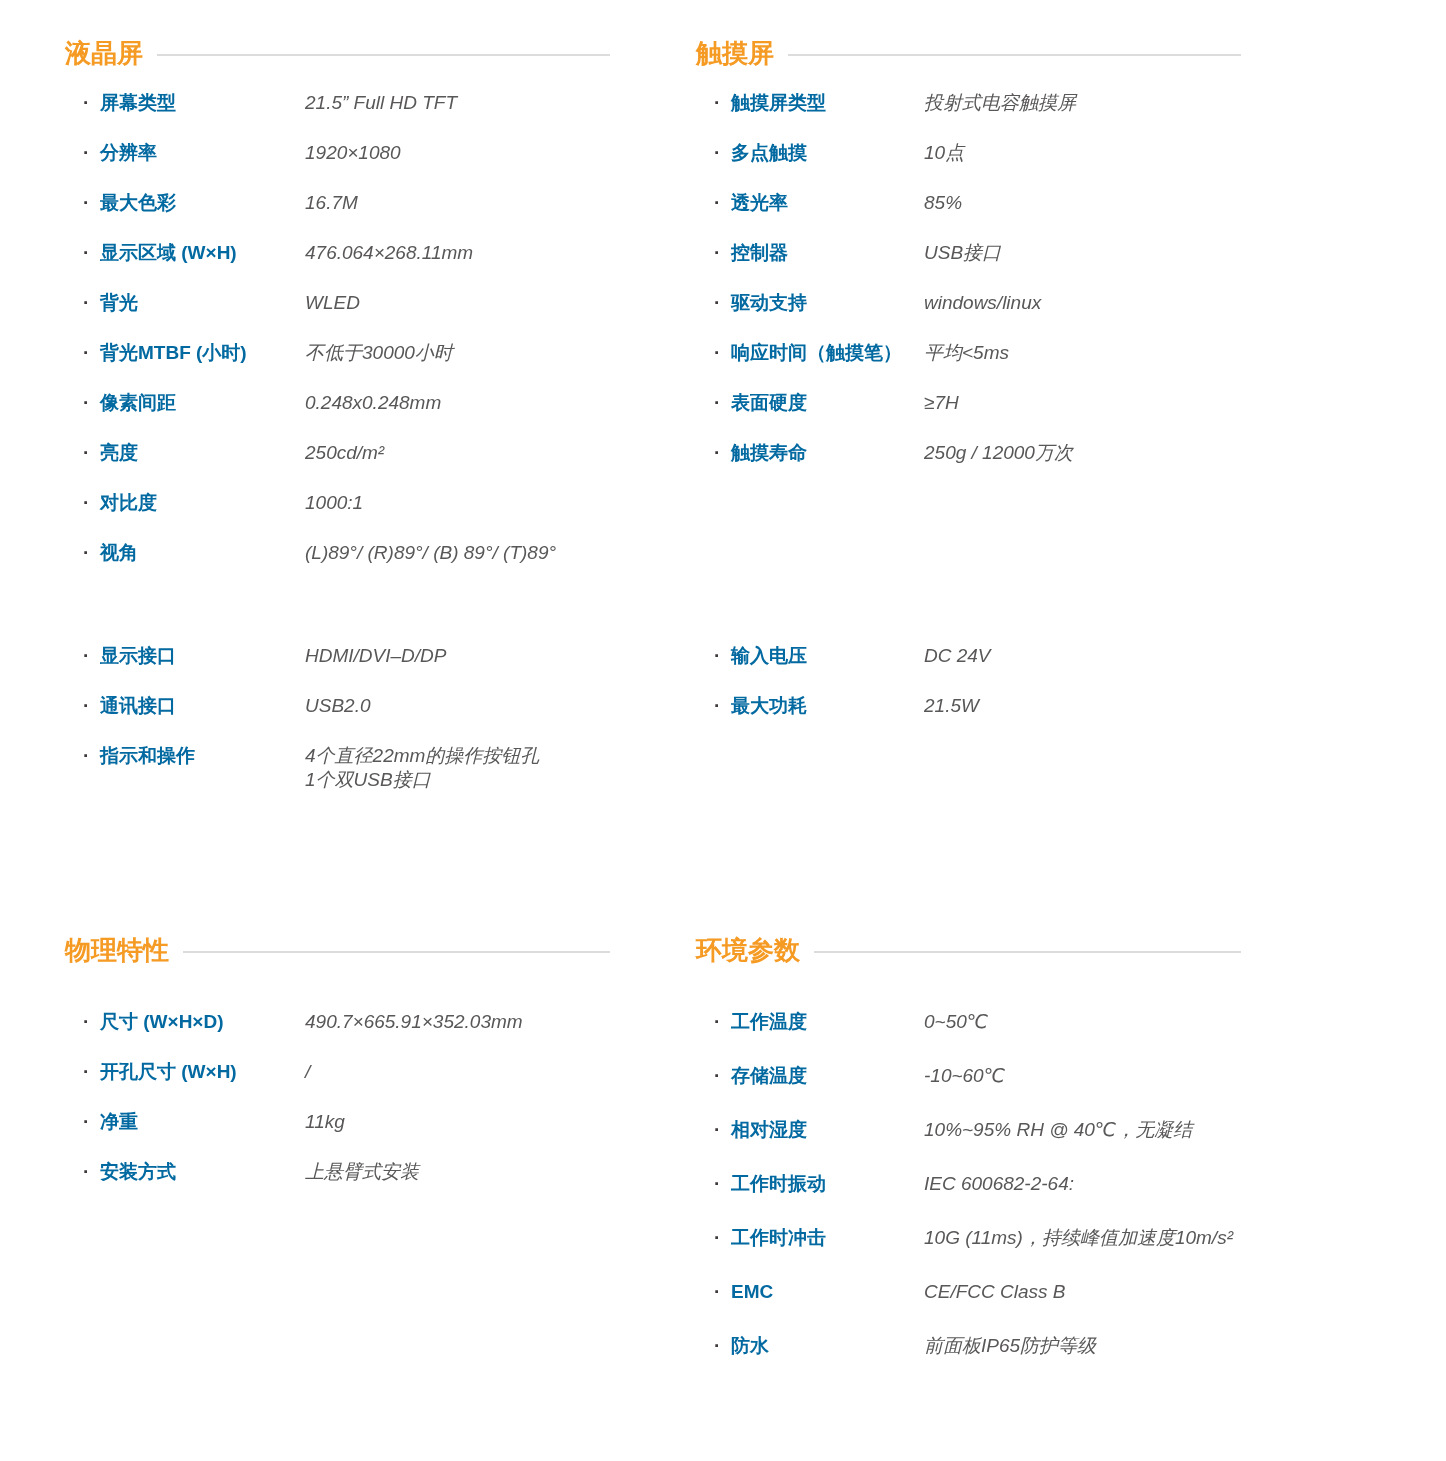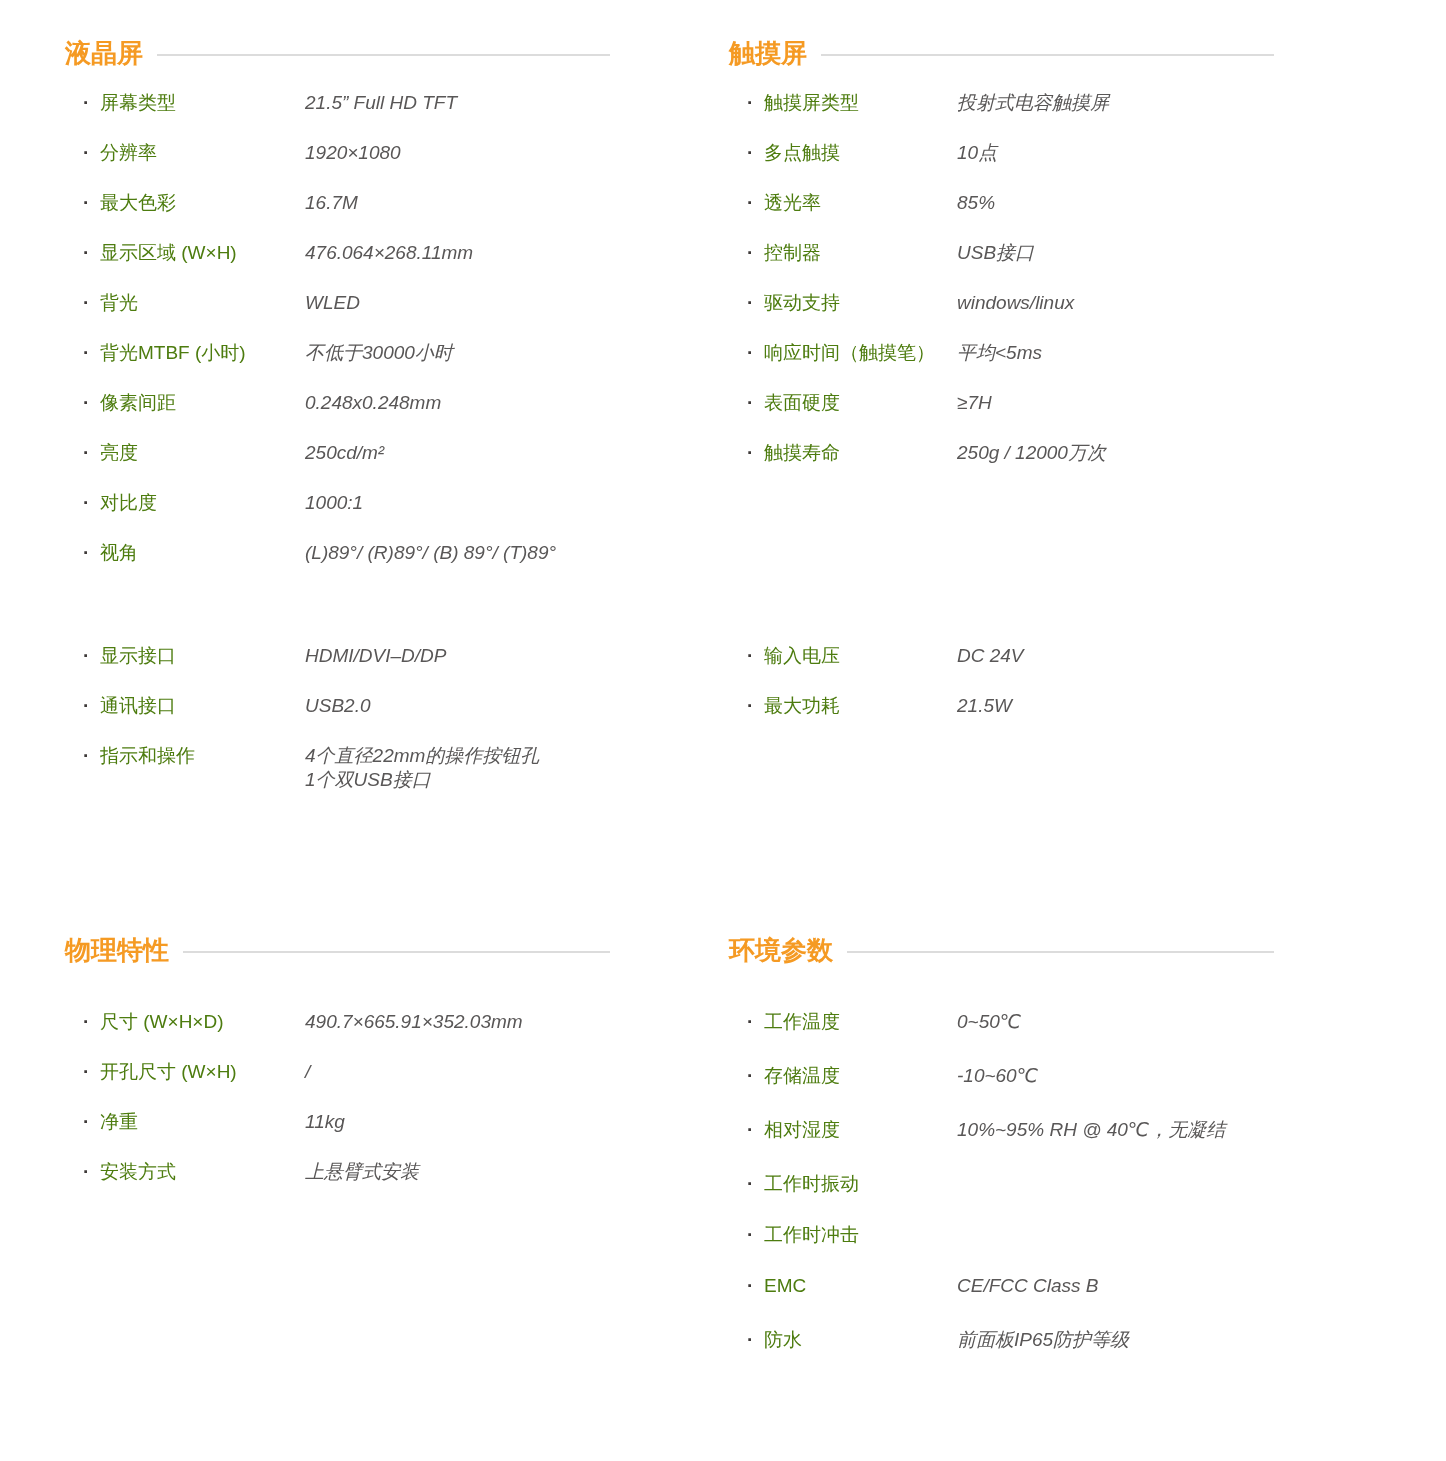--- a/index.html
+++ b/index.html
@@ -10,21 +10,21 @@
   }
   body {
     width: 1446px;
     height: 1461px;
     overflow: hidden;
     box-sizing: border-box;
   }
   .grid {
     display: grid;
     grid-template-columns: 545px 545px;
-    column-gap: 119px;
+    column-gap: 86px;
     grid-template-rows: minmax(607px, auto) minmax(290px, auto) auto;
     padding: 38px 0 0 65px;
     box-sizing: border-box;
   }
   .section {
     align-self: start;
   }
   .section-header {
     display: flex;
     align-items: center;
@@ -55,22 +55,22 @@
   .bullet {
     width: 17px;
     flex: 0 0 17px;
     color: #3e3a39;
     font-weight: bold;
     font-size: 19px;
   }
   .spec-label {
     flex: 0 0 205px;
     width: 205px;
-    font-weight: normal;
-    color: #4d7c0f;
+    font-weight: bold;
+    color: #0369a1;
     padding-right: 8px;
     box-sizing: border-box;
   }
   
   .section-touch .spec-label,
   .section-power .spec-label,
   .section-env .spec-label {
     flex: 0 0 193px;
     width: 193px;
   }
@@ -336,26 +336,28 @@
         <span class="bullet">·</span>
         <span class="spec-label">相对湿度</span>
         <div class="spec-value">
           <div class="value-line">10%~95% RH @ 40℃，无凝结</div>
         </div>
       </div>
       <div class="spec-row section-row-vibration">
         <span class="bullet">·</span>
         <span class="spec-label">工作时振动</span>
         <div class="spec-value">
+          <div class="value-line">IEC 600682-2-64:</div>
         </div>
       </div>
       <div class="spec-row section-row-shock">
         <span class="bullet">·</span>
         <span class="spec-label">工作时冲击</span>
         <div class="spec-value">
+          <div class="value-line">10G (11ms)，持续峰值加速度10m/s²</div>
         </div>
       </div>
       <div class="spec-row">
         <span class="bullet">·</span>
         <span class="spec-label">EMC</span>
         <div class="spec-value">
           <div class="value-line">CE/FCC Class B</div>
         </div>
       </div>
       <div class="spec-row">

